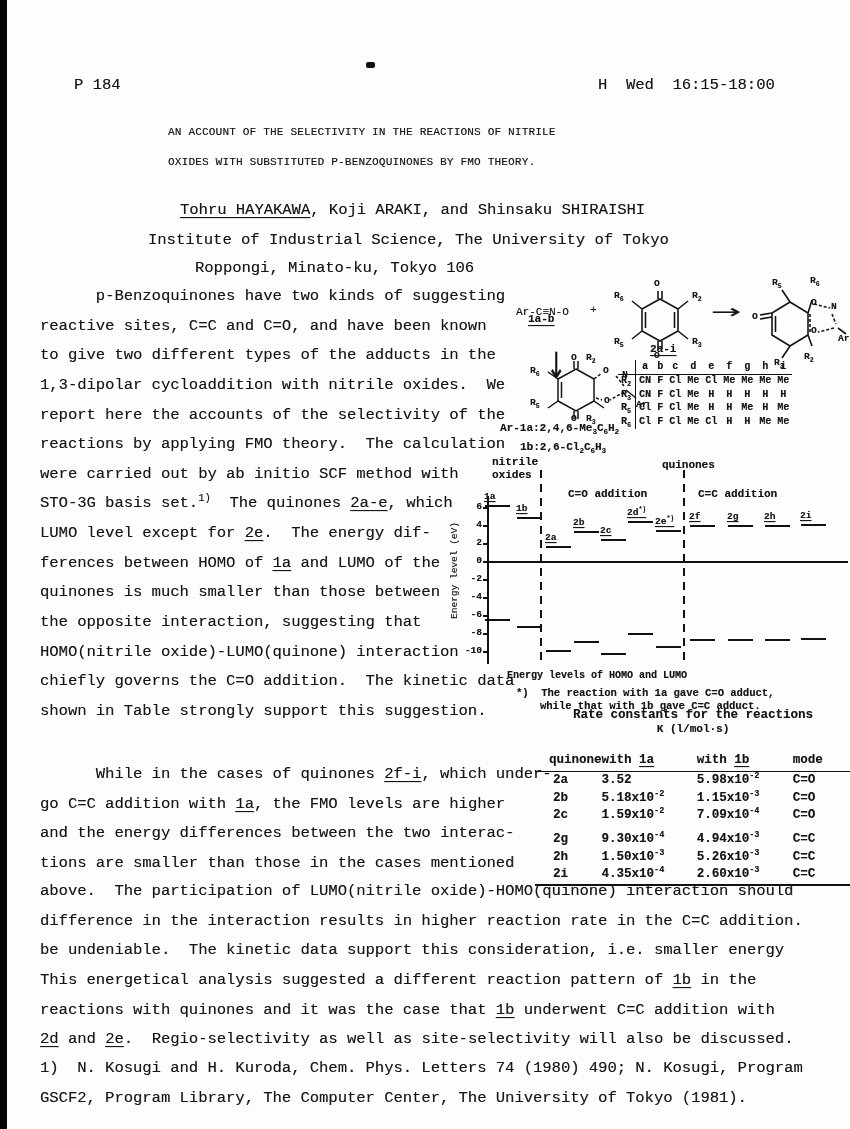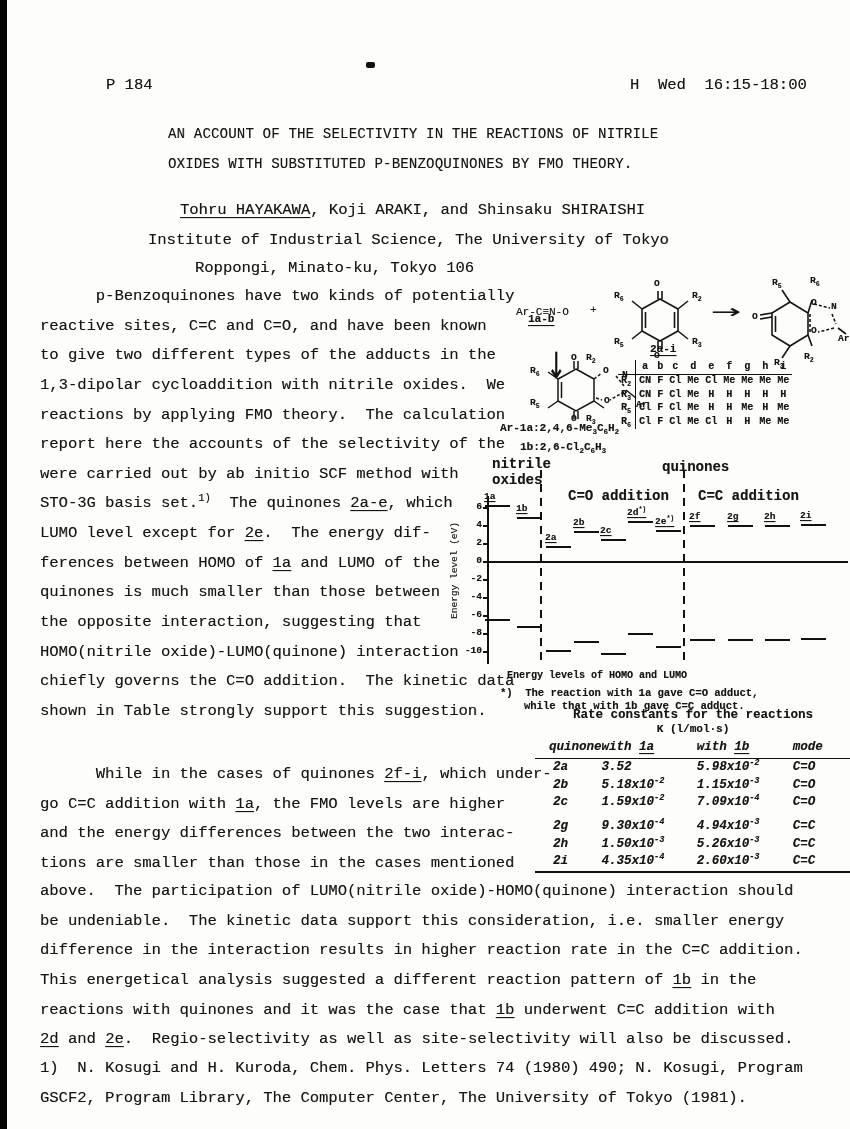--- a/index.html
+++ b/index.html
@@ -6,55 +6,55 @@
   .page{position:relative;width:850px;height:1129px;margin:0 auto;background:#fdfdfb;
         font-family:"Liberation Mono","DejaVu Sans Mono",monospace;color:#151515;overflow:hidden;
         text-shadow:0.3px 0.3px 0 rgba(25,25,25,.45);}
   .abs{position:absolute;}
   .pre{white-space:pre;}
   .u{text-decoration:underline;text-underline-offset:2.5px;}
   sup{font-size:68%;vertical-align:super;line-height:0;}
   sub{font-size:68%;vertical-align:sub;line-height:0;}
   .edge{position:absolute;left:0;top:0;width:7px;height:1129px;background:#050505;}
   .dot{position:absolute;left:366px;top:62px;width:9px;height:6px;background:#111;border-radius:2px;}
-  .hdr{font-size:15.5px;margin-left:32px;}
-  .title{font-size:14px;letter-spacing:.2px;font-family:Liberation Mono, monospace;}
+  .hdr{font-size:15.5px;}
+  .title{font-size:11px;letter-spacing:.2px;font-family:Liberation Mono, monospace;}
   .lines .line{white-space:pre;font-size:15.5px;line-height:29.65px;height:29.65px;}
   
   .schm-txt{font-size:11px;white-space:pre;}
   .schm-lbl{font-size:11px;font-weight:bold;}
   .struct{position:absolute;}
   .struct svg{position:absolute;left:0;top:0;}
   .struct .at{position:absolute;font-size:9.5px;line-height:1;font-weight:bold;white-space:pre;}
   .arrow-r{font-size:19px;transform:scaleX(1.9);font-family:"DejaVu Sans",sans-serif;}
   .arrow-d{font-size:24px;transform:scaleY(1.5);font-family:"DejaVu Sans",sans-serif;}
   
   .stab{border-collapse:collapse;font-size:10px;line-height:1.05;}
   .stab th,.stab td{padding:1.5px 3px;text-align:center;font-weight:bold;}
   .stab thead th{border-bottom:1.5px solid #111;}
   .stab .rl{border-right:1.5px solid #111;text-align:right;padding-right:4px;}
   
   .fig{position:absolute;left:440px;top:456px;width:410px;height:252px;}
-  .fg-head{position:absolute;font-size:14px;font-weight:bold;line-height:1.15;}
+  .fg-head{position:absolute;font-size:11px;font-weight:bold;line-height:1.15;}
   .fg-tickl{position:absolute;width:26px;text-align:right;font-size:9.5px;font-weight:bold;line-height:1;}
   .fg-tickm{position:absolute;height:1.5px;width:5px;background:#111;}
   .fg-axis{position:absolute;width:1.8px;background:#111;}
   .fg-zero{position:absolute;height:2px;background:#111;}
   .fg-div{position:absolute;width:2.2px;background:repeating-linear-gradient(180deg,#111 0 8px,transparent 8px 14px);}
   .fg-lvl{position:absolute;height:2.4px;width:25px;background:#111;}
   .fg-lbl{position:absolute;font-size:9.5px;font-weight:bold;line-height:1;text-decoration:underline;text-underline-offset:2px;}
   .fg-lbl sup{text-decoration:none;}
   .fg-ylab{position:absolute;left:-51px;top:109px;width:130px;text-align:center;font-size:9.5px;transform:rotate(-90deg);}
   .fg-cap{font-size:10px;font-weight:bold;}
-  .fg-fn{font-size:10.5px;font-weight:bold;white-space:pre;}
+  .fg-fn{font-size:10.5px;font-weight:bold;white-space:pre;margin-left:16px;}
   
   .rt{position:absolute;left:535px;top:708px;width:316px;}
   .rt-title{text-align:center;font-size:12.5px;font-weight:bold;}
   .rt-sub{text-align:center;font-size:11px;font-weight:bold;margin-top:1px;}
-  .rt table{width:100%;border-collapse:collapse;margin-top:3px;font-size:12.5px;font-weight:bold;border-bottom:2px solid #111;font-style:italic;}
+  .rt table{width:100%;border-collapse:collapse;margin-top:16px;font-size:12.5px;font-weight:bold;border-bottom:2px solid #111;}
   .rt thead th{font-weight:bold;border-bottom:1.5px solid #111;text-align:left;padding:2px 0 4px;}
   .rt td{text-align:left;padding:1px 0;line-height:1.25;}
   .rt tr.gap td{padding-top:7px;}
   .rt sup{font-size:8.5px;}
 </style>
 </head>
 <body>
 
 <div class="page">
   <div class="edge"></div>
@@ -64,46 +64,46 @@
   <div class="abs hdr pre" style="left:598px;top:76px;">H  Wed  16:15-18:00</div>
 
   <div class="abs title pre" style="left:168px;top:126px;">AN ACCOUNT OF THE SELECTIVITY IN THE REACTIONS OF NITRILE</div>
   <div class="abs title pre" style="left:168px;top:156px;">OXIDES WITH SUBSTITUTED P-BENZOQUINONES BY FMO THEORY.</div>
 
   <div class="abs pre" style="left:180px;top:201px;font-size:15.5px;"><span class="u">Tohru HAYAKAWA</span>, Koji ARAKI, and Shinsaku SHIRAISHI</div>
   <div class="abs pre" style="left:148px;top:231px;font-size:15.5px;">Institute of Industrial Science, The University of Tokyo</div>
   <div class="abs pre" style="left:195px;top:259px;font-size:15.5px;">Roppongi, Minato-ku, Tokyo 106</div>
 
   <div class="abs lines" style="left:40px;top:282px;">
-      <div class="line">      p-Benzoquinones have two kinds of potentially</div>
+      <div class="line">      p-Benzoquinones have two kinds of suggesting</div>
       <div class="line">reactive sites, C=C and C=O, and have been known</div>
       <div class="line">to give two different types of the adducts in the</div>
       <div class="line">1,3-dipolar cycloaddition with nitrile oxides.  We</div>
+      <div class="line">report here the accounts of the selectivity of the</div>
       <div class="line">reactions by applying FMO theory.  The calculation</div>
-      <div class="line">report here the accounts of the selectivity of the</div>
       <div class="line">were carried out by ab initio SCF method with</div>
       <div class="line">STO-3G basis set.<sup>1)</sup>  The quinones <span class="u">2a-e</span>, which</div>
       <div class="line">LUMO level except for <span class="u">2e</span>.  The energy dif-</div>
       <div class="line">ferences between HOMO of <span class="u">1a</span> and LUMO of the</div>
       <div class="line">quinones is much smaller than those between</div>
       <div class="line">the opposite interaction, suggesting that</div>
       <div class="line">HOMO(nitrile oxide)-LUMO(quinone) interaction</div>
       <div class="line">chiefly governs the C=O addition.  The kinetic data</div>
       <div class="line">shown in Table strongly support this suggestion.</div>
     </div>
   <div class="abs lines" style="left:40px;top:760px;">
       <div class="line">      While in the cases of quinones <span class="u">2f-i</span>, which under-</div>
       <div class="line">go C=C addition with <span class="u">1a</span>, the FMO levels are higher</div>
       <div class="line">and the energy differences between the two interac-</div>
       <div class="line">tions are smaller than those in the cases mentioned</div>
     </div>
   <div class="abs lines" style="left:40px;top:877px;">
       <div class="line">above.  The participation of LUMO(nitrile oxide)-HOMO(quinone) interaction should</div>
+      <div class="line">difference in the interaction results in higher reaction rate in the C=C addition.</div>
       <div class="line">be undeniable.  The kinetic data support this consideration, i.e. smaller energy</div>
-      <div class="line">difference in the interaction results in higher reaction rate in the C=C addition.</div>
       <div class="line">This energetical analysis suggested a different reaction pattern of <span class="u">1b</span> in the</div>
       <div class="line">reactions with quinones and it was the case that <span class="u">1b</span> underwent C=C addition with</div>
       <div class="line"><span class="u">2d</span> and <span class="u">2e</span>.  Regio-selectivity as well as site-selectivity will also be discussed.</div>
     </div>
   <div class="abs lines" style="left:40px;top:1054px;">
       <div class="line">1)  N. Kosugi and H. Kuroda, Chem. Phys. Letters 74 (1980) 490; N. Kosugi, Program</div>
       <div class="line">GSCF2, Program Library, The Computer Center, The University of Tokyo (1981).</div>
     </div>
 
   <div>

